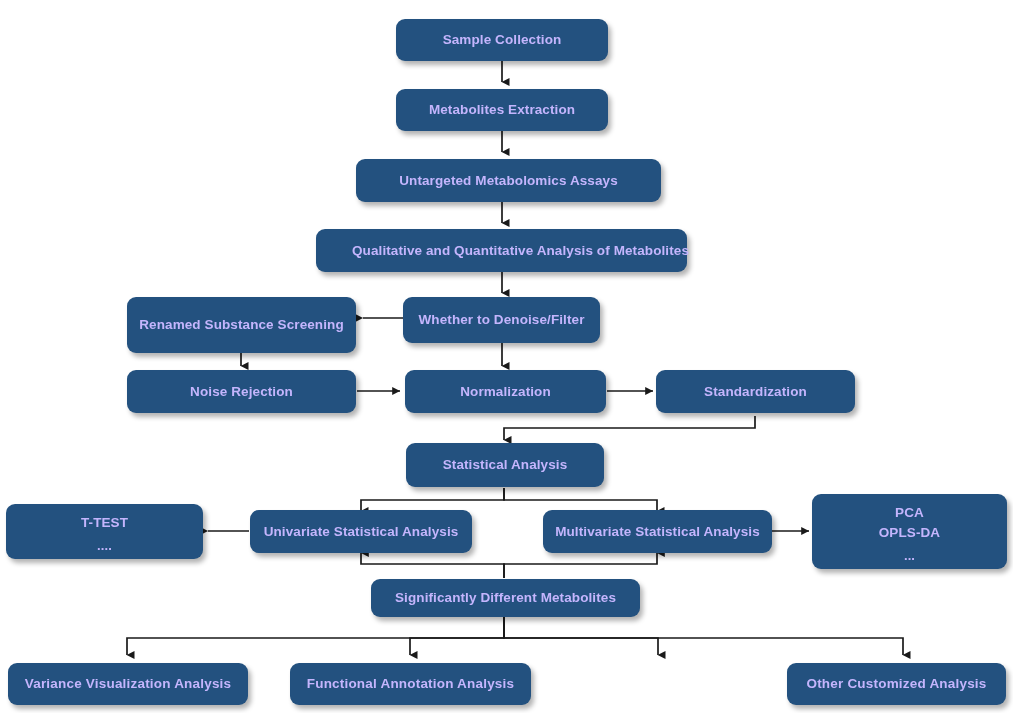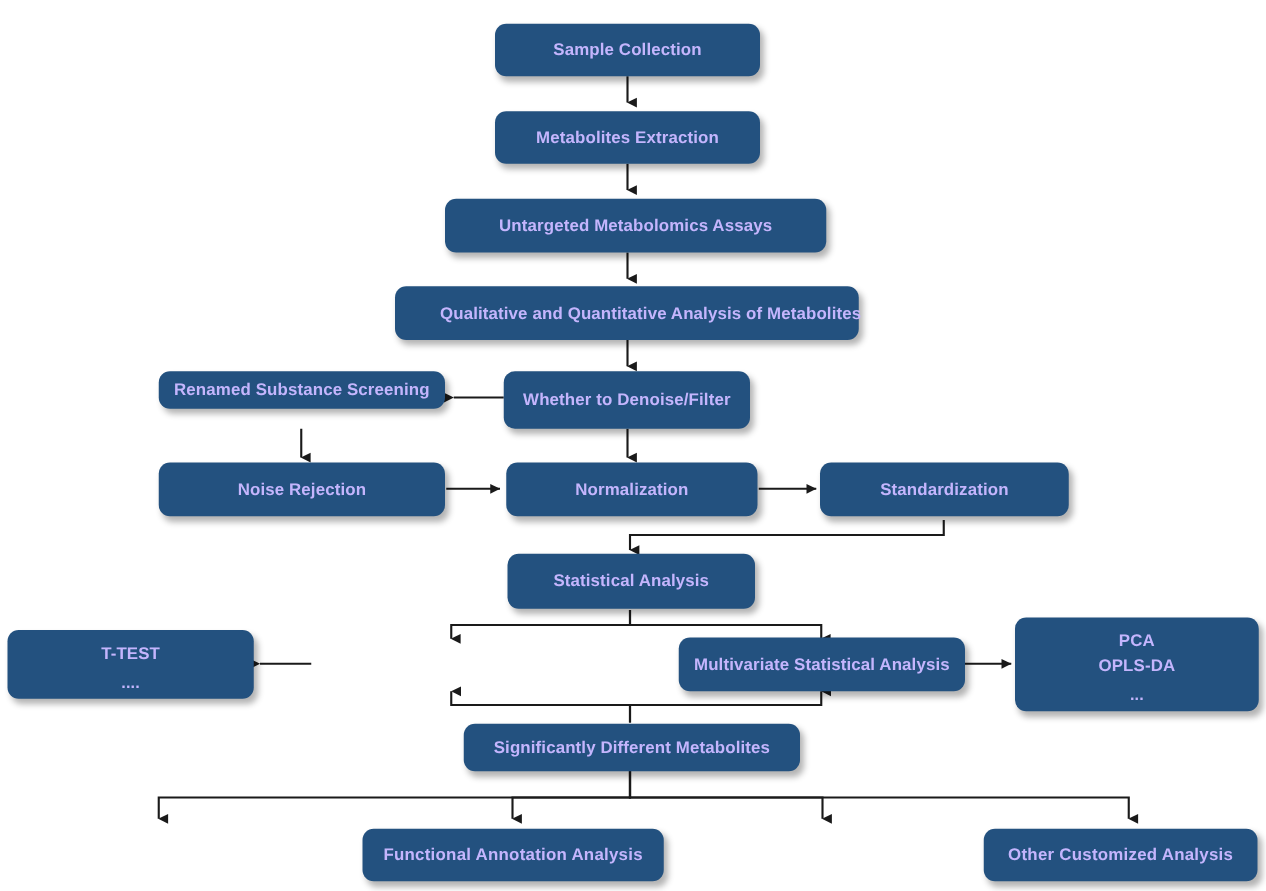--- a/index.html
+++ b/index.html
@@ -134,60 +134,66 @@
   </div>
 
   <div class="node" style="left:316px; top:229px; width:371px; height:43px;padding-left:44px;">
     <span class="line">Qualitative and Quantitative Analysis of Metabolites</span>
   </div>
 
   <div class="node" style="left:403px; top:297px; width:197px; height:46px;">
     <span class="line">Whether to Denoise/Filter</span>
   </div>
 
-  <div class="node" style="left:127px; top:297px; width:229px; height:30px;">
+  <div class="node" style="left:127px; top:297px; width:229px; height:56px;">
     <span class="line">Renamed Substance Screening</span>
   </div>
 
   <div class="node" style="left:127px; top:370px; width:229px; height:43px;">
     <span class="line">Noise Rejection</span>
   </div>
 
   <div class="node" style="left:405px; top:370px; width:201px; height:43px;">
     <span class="line">Normalization</span>
   </div>
 
   <div class="node" style="left:656px; top:370px; width:199px; height:43px;">
     <span class="line">Standardization</span>
   </div>
 
   <div class="node" style="left:406px; top:443px; width:198px; height:44px;">
     <span class="line">Statistical Analysis</span>
   </div>
 
+  <div class="node" style="left:250px; top:510px; width:222px; height:43px;">
+    <span class="line">Univariate Statistical Analysis</span>
+  </div>
 
   <div class="node" style="left:543px; top:510px; width:229px; height:43px;">
     <span class="line">Multivariate Statistical Analysis</span>
   </div>
 
   <div class="node multi" style="left:6px; top:504px; width:197px; height:55px;">
     <span class="line">T-TEST</span>
     <span class="line dots">....</span>
   </div>
 
   <div class="node multi" style="left:812px; top:494px; width:195px; height:75px;">
     <span class="line">PCA</span>
     <span class="line">OPLS-DA</span>
     <span class="line dots">...</span>
   </div>
 
   <div class="node" style="left:371px; top:579px; width:269px; height:38px;">
     <span class="line">Significantly Different Metabolites</span>
   </div>
 
+  <div class="node wide-text" style="left:8px; top:663px; width:240px; height:42px;">
+    <span class="line">Variance Visualization Analysis</span>
+  </div>
 
   <div class="node wide-text" style="left:290px; top:663px; width:241px; height:42px;">
     <span class="line">Functional  Annotation  Analysis</span>
   </div>
 
 
   <div class="node wide-text" style="left:787px; top:663px; width:219px; height:42px;">
     <span class="line">Other Customized Analysis</span>
   </div>
 

